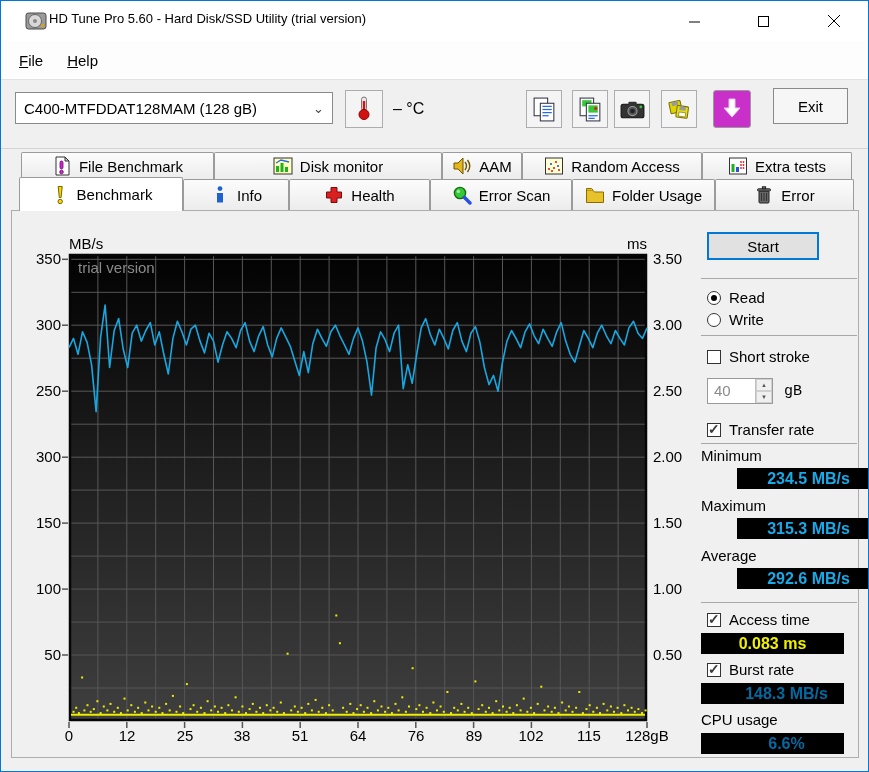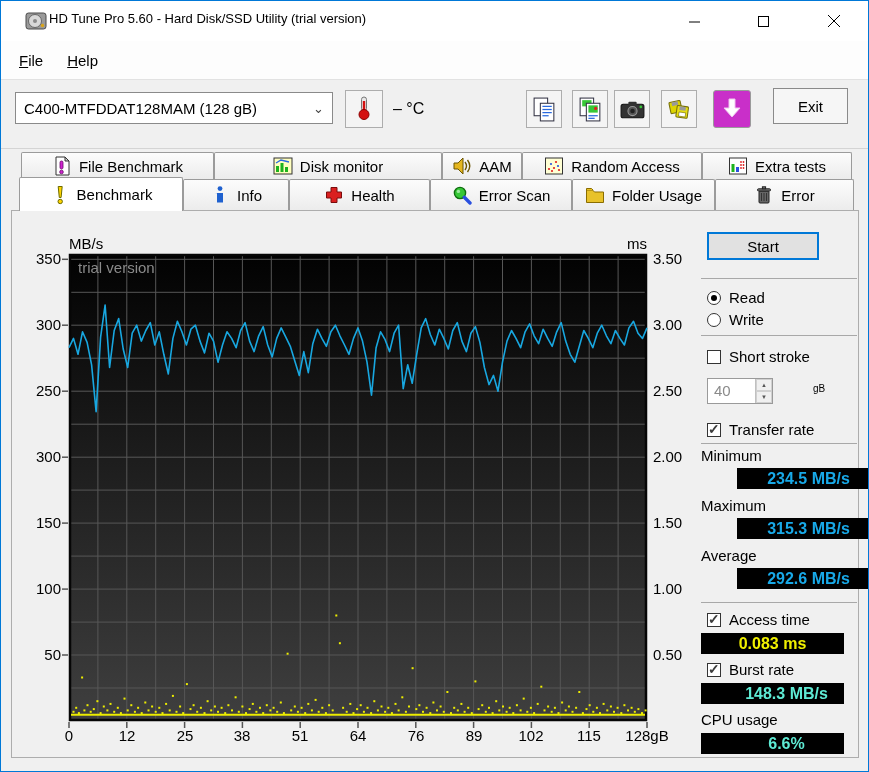--- a/index.html
+++ b/index.html
@@ -54,26 +54,26 @@
   .sep { position:absolute; left:700px; width:156px; height:1px; background:#a8a8a8; z-index:2; }
   .ctl-row { position:absolute; left:706px; display:flex; align-items:center; gap:8px; font-size:15px; z-index:2; white-space:nowrap; }
   .radio { width:14px; height:14px; border:1px solid #333; border-radius:50%; background:#fff; position:relative; flex:0 0 auto; }
   .radio.sel::after { content:""; position:absolute; left:3px; top:3px; width:6px; height:6px; border-radius:50%; background:#000; }
   .cbx { width:14px; height:14px; border:1px solid #333; background:#fff; position:relative; flex:0 0 auto; }
   .cbx.checked::after { content:"✓"; position:absolute; left:0px; top:-3px; font-size:14px; font-weight:bold; color:#3c3c3c; }
   .spinner { position:absolute; left:706px; top:377px; width:66px; height:26px; border:1px solid #9a9a9a; background:#fff; display:flex; z-index:2; }
   .spin-val { flex:1; color:#8a8a8a; font-size:15px; padding:3px 0 0 6px; }
   .spin-btns { width:17px; display:flex; flex-direction:column; border-left:1px solid #c0c0c0; }
   .spin-btn { flex:1; background:#f0f0f0; border:1px solid #d0d0d0; font-size:6px; color:#555; display:flex; align-items:center; justify-content:center; }
-  .gb-label { position:absolute; left:812px; top:382px; font-size:10px; z-index:2; }
+  .gb-label { position:absolute; left:783px; top:382px; font-size:15px; z-index:2;font-family:Liberation Mono, monospace; }
   .plabel { position:absolute; left:700px; font-size:15px; z-index:2; }
   .vbox { position:absolute; left:700px; width:143px; height:21px; background:#000; display:flex; align-items:center; justify-content:center; font-size:16px; font-weight:bold; z-index:2; }
   .vbox.cyan { color:#18a9e8;margin-left:36px; }
   .vbox.yellow { color:#f0f000; }
-  .vbox.white { color:#5eead4;padding-left:28px; }
+  .vbox.white { color:#0369a1;padding-left:28px; }
 </style>
 </head>
 <body>
 
 <div class="window">
 
   <div class="titlebar">
     <span class="app-icon">
       <svg viewBox="0 0 22 22">
           <rect x="1" y="3" width="20" height="16" rx="2.5" fill="#9a9a9a" stroke="#4a4a4a"></rect>

